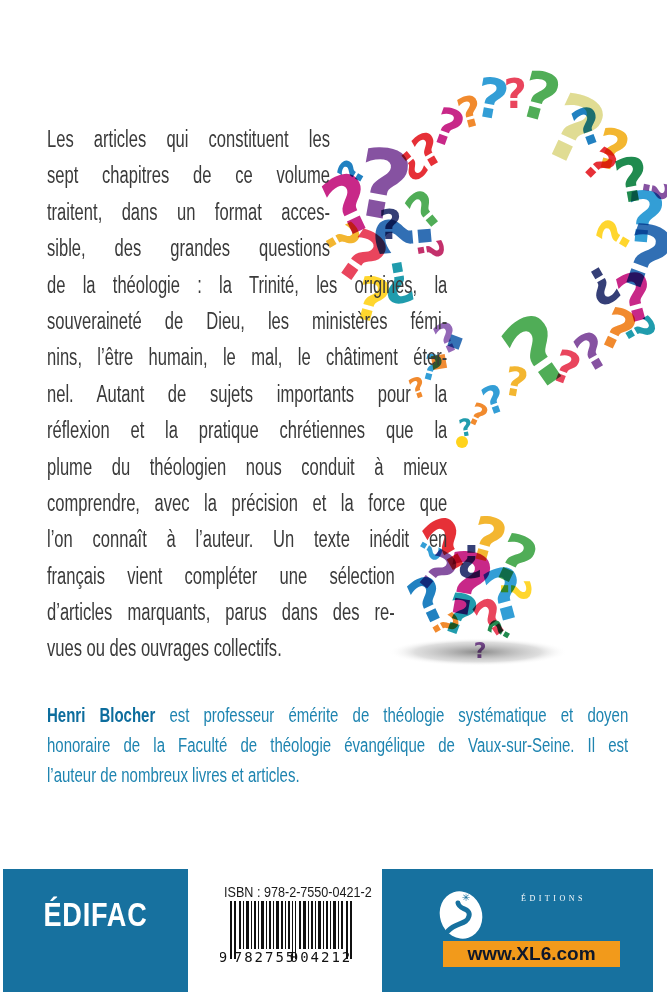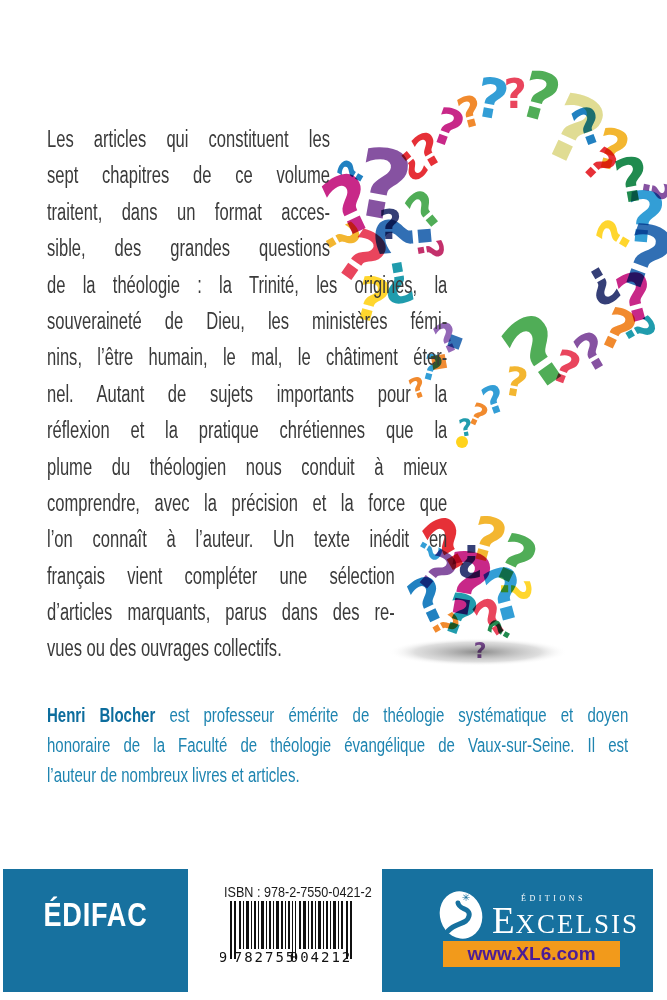--- a/index.html
+++ b/index.html
@@ -60,21 +60,21 @@
   .xl-initial{font-size:37px;letter-spacing:1px;}
   .xl-rest{font-size:27px;letter-spacing:2px;}
   .xl-editions{
     position:absolute;left:139px;top:25px;color:#fff;
     font-family:"Liberation Serif", serif;font-size:8px;letter-spacing:3.5px;white-space:nowrap;
   }
   .xl6-banner{
     position:absolute;left:61px;top:72px;width:177px;height:26px;
     background:#f29a1b;display:flex;align-items:center;justify-content:center;
   }
-  .xl6-url{color:#4c1d95;font-weight:bold;font-size:19px;white-space:nowrap;text-align:center;}
+  .xl6-url{color:#0f172a;font-weight:bold;font-size:19px;white-space:nowrap;text-align:center;}
   
   .qsvg{position:absolute;left:320px;top:55px;pointer-events:none;}
   .q{
     font-family:"DejaVu Sans", sans-serif;font-weight:bold;
     text-anchor:middle;dominant-baseline:central;
     mix-blend-mode:multiply;opacity:.92;
   }
   .sq{mix-blend-mode:multiply;opacity:.9;}
 </style>
 </head>
@@ -229,21 +229,18 @@
     <div class="edifac-word">ÉDIFAC</div>
   </div>
 
   <div class="pub-block excelsis">
     <svg class="xl-logo" width="50" height="52" viewBox="0 0 50 52" xmlns="http://www.w3.org/2000/svg">
       <ellipse cx="25" cy="26" rx="21" ry="24" fill="#ffffff" transform="rotate(-18 25 26)"></ellipse>
       <path d="M12,42 C20,33 31,36 33,27 C35,19 23,21 22,14" fill="none" stroke="#17719f" stroke-width="5" stroke-linecap="round"></path>
       <text x="30" y="12" font-size="10" fill="#17719f" text-anchor="middle" font-family="DejaVu Sans, sans-serif">✳</text>
     </svg>
     <div class="xl-editions">ÉDITIONS</div>
-    <div class="xl-wordmark">
-      <span class="xl-initial">E</span><span class="xl-rest">XCELSIS</span>
-    </div>
     <div class="xl6-banner">
       <span class="xl6-url">www.XL6.com</span>
     </div>
   </div>
 
 </div>
 
 </body></html>

